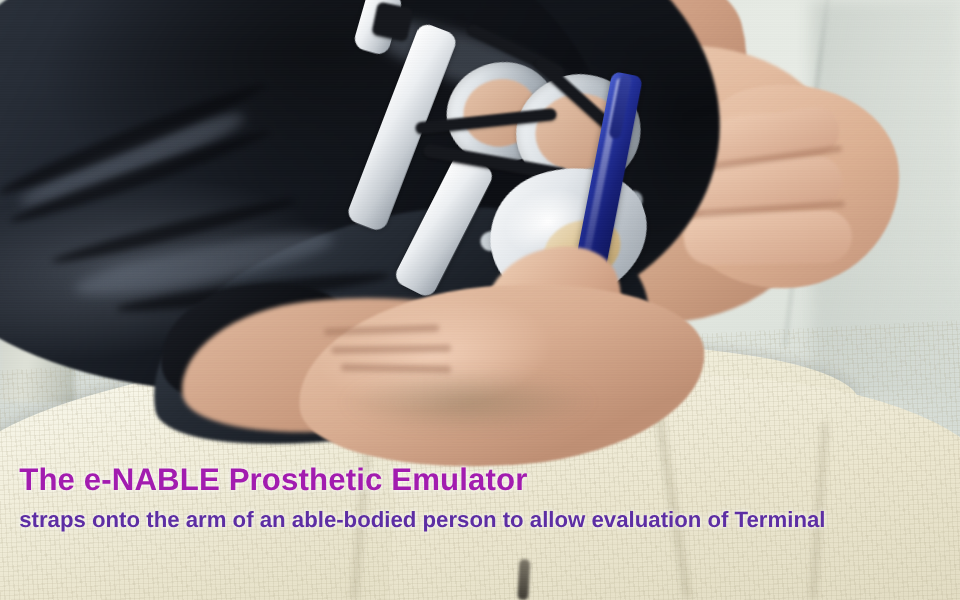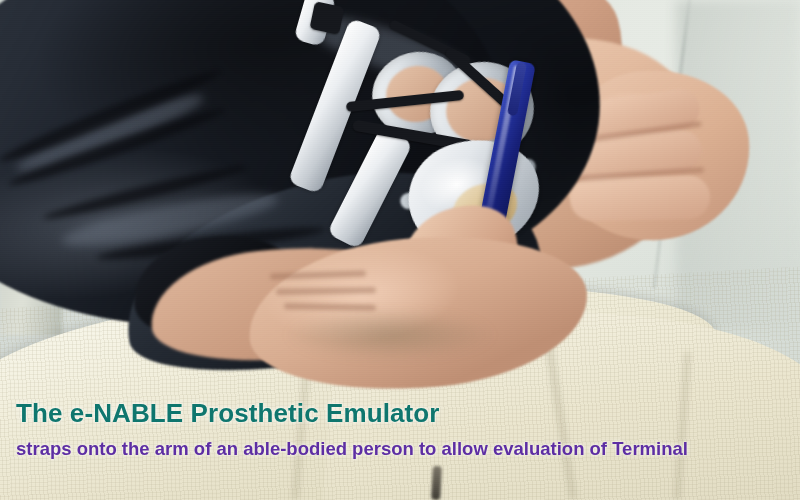--- a/index.html
+++ b/index.html
@@ -273,36 +273,36 @@
     background-image:
       repeating-linear-gradient(0deg, rgba(255,255,255,.05) 0 1px, rgba(0,0,0,.05) 1px 2px);
   }
 
   
   .caption{
     position:absolute;left:0;right:0;bottom:0;height:118px;
     padding:0;
   }
   .cap-title{
-    position:absolute;left:16px;top:16px;
+    position:absolute;left:16px;top:2px;
     font-size:26px;font-weight:bold;
-    color:#0f766e;
+    color:#a21caf;
     letter-spacing:.1px;
     white-space:nowrap;
     text-shadow:0 0 3px rgba(255,255,255,.85),0 0 7px rgba(255,255,255,.6);
   }
   .cap-line{
     position:absolute;left:16px;
     font-size:18.5px;font-weight:bold;
     color:#5d2ea3;
     letter-spacing:0px;
     white-space:nowrap;
     text-shadow:0 0 3px rgba(255,255,255,.85),0 0 6px rgba(255,255,255,.55);
   }
-  .cap-line.l1{top:56px;}
+  .cap-line.l1{top:40px;}
   .cap-line.l2{top:64px;}
 </style>
 </head>
 <body>
 
 <div id="stage">
 
   <div class="photo">
 
     <div class="wall"></div>

